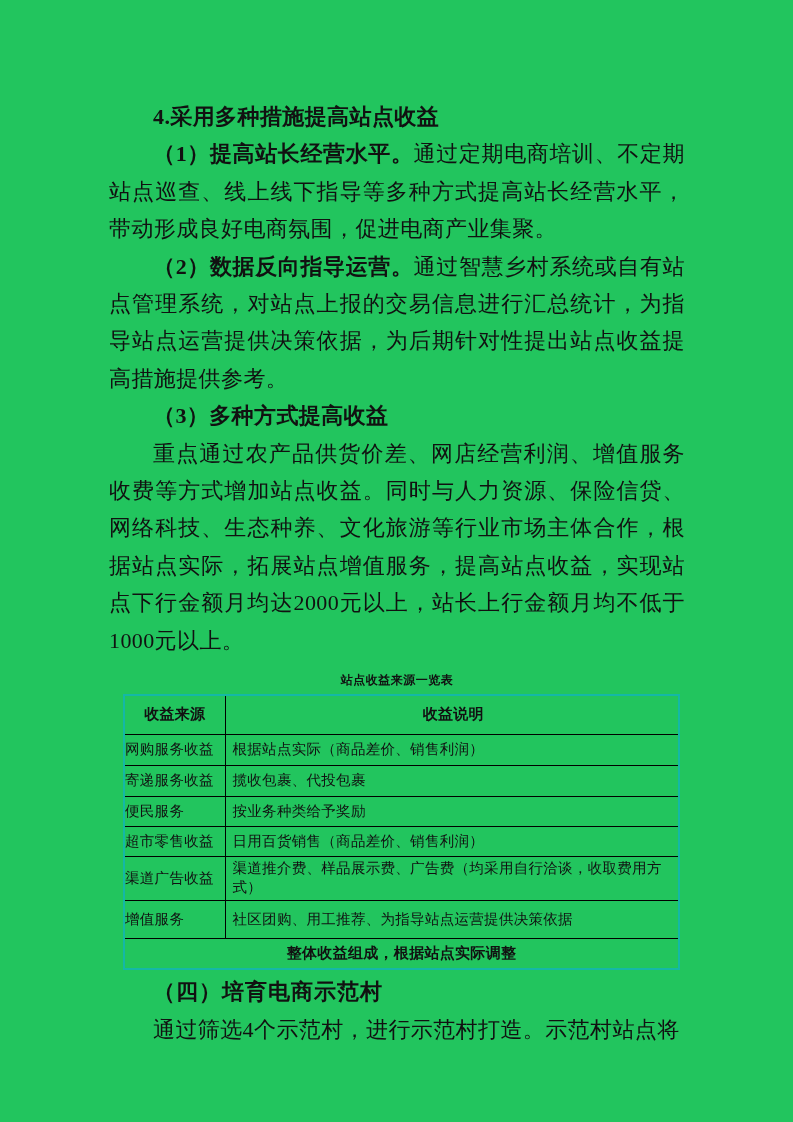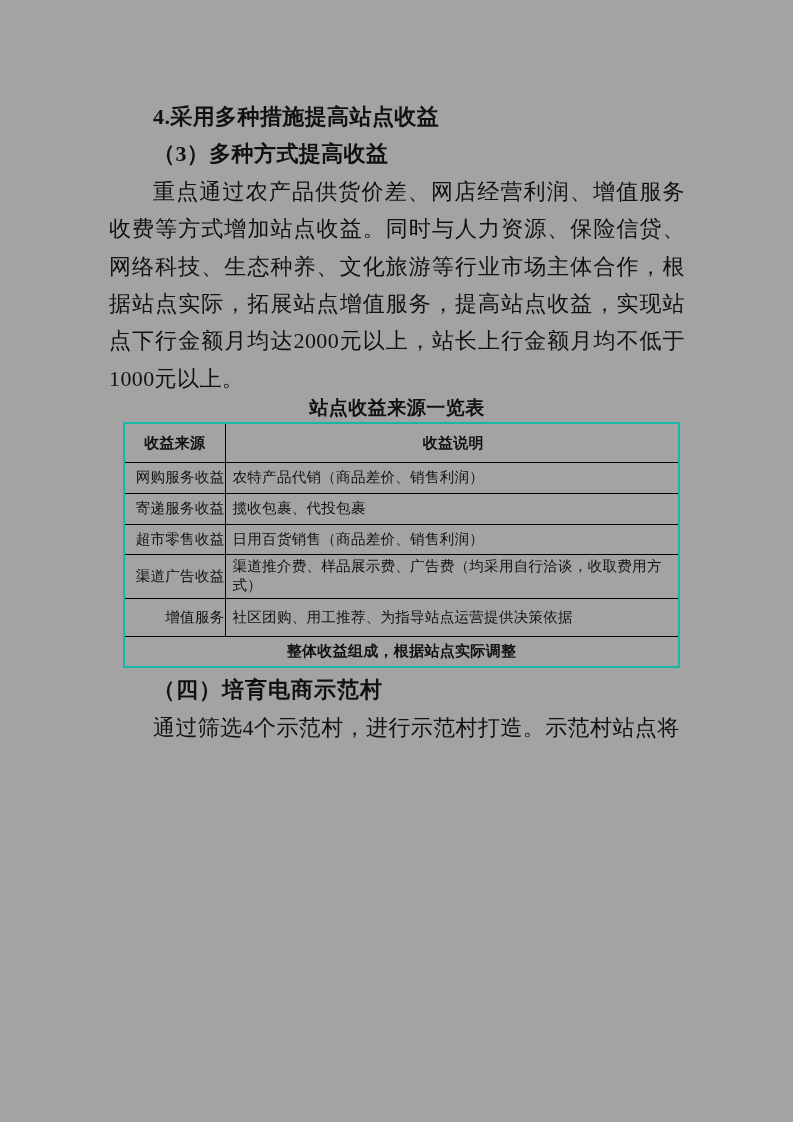--- a/index.html
+++ b/index.html
@@ -6,102 +6,108 @@
   html, body { width:793px; height:1122px; background:#ffffff; }
   body {
     font-family:"Liberation Serif","DejaVu Serif",serif;
     color:#111111;
     overflow:hidden;
   }
   .page {
     position:relative;
     width:793px; height:1122px;
     padding:98px 108px 0 109px;
-    background:#a3a3a3;
+    background:#22c55e;
   }
   .para {
     font-size:22px;
     line-height:37.4px;
     text-align:justify;
     text-align-last:left;
     text-indent:2em;
     letter-spacing:0.4px;
   }
   .heading {
     font-size:22px;
     line-height:37.4px;
     font-weight:bold;
     text-indent:2em;
     letter-spacing:0.4px;
   }
   .bold-lead { font-weight:bold; }
   .table-caption {
-    font-size:19px;
+    font-size:12px;
     line-height:20px;
     font-weight:bold;
     text-align:center;
-    margin-top:1px;
+    margin-top:11px;
     margin-bottom:4px;
     letter-spacing:0.5px;
   }
   table.income {
     border-collapse:collapse;
     table-layout:fixed;
     width:557px;
     margin-left:14px;
     border:2px solid #14b8a6;
   }
   table.income td {
     border:1px solid #000;
     font-size:14.5px;
     vertical-align:middle;
     letter-spacing:0.3px;
   }
-  td.col-source { width:101px; text-align:right; }
+  td.col-source { width:101px; text-align:left; }
   td.col-desc { text-align:left; padding-left:7px; padding-right:4px; }
   tr.row-head  { height:39px; }
   tr.row-head td { font-weight:bold; text-align:center; font-size:15px; }
   tr.row-a { height:31px; }
   tr.row-b { height:31px; }
   tr.row-c { height:30px; }
   tr.row-d { height:30px; }
   tr.row-e { height:44px; }
   tr.row-f { height:38px; }
   tr.row-foot { height:31px;margin-top:20px; }
   tr.row-foot td { font-weight:bold; text-align:center; font-size:15px; }
   .heading-kai { margin-top:3px; letter-spacing:1px; }
 </style>
 </head>
 <body>
 
 <div class="page">
 
   <p class="heading">4.采用多种措施提高站点收益</p>
 
+  <p class="para"><span class="bold-lead">（1）提高站长经营水平。</span><span>通过定期电商培训、不定期站点巡查、线上线下指导等多种方式提高站长经营水平，带动形成良好电商氛围，促进电商产业集聚。</span></p>
 
+  <p class="para"><span class="bold-lead">（2）数据反向指导运营。</span><span>通过智慧乡村系统或自有站点管理系统，对站点上报的交易信息进行汇总统计，为指导站点运营提供决策依据，为后期针对性提出站点收益提高措施提供参考。</span></p>
 
   <p class="heading">（3）多种方式提高收益</p>
 
   <p class="para">重点通过农产品供货价差、网店经营利润、增值服务收费等方式增加站点收益。同时与人力资源、保险信贷、网络科技、生态种养、文化旅游等行业市场主体合作，根据站点实际，拓展站点增值服务，提高站点收益，实现站点下行金额月均达2000元以上，站长上行金额月均不低于1000元以上。</p>
 
   <p class="table-caption">站点收益来源一览表</p>
 
   <table class="income">
     <tbody>
       <tr class="row-head">
         <td class="col-source">收益来源</td>
         <td class="col-desc">收益说明</td>
       </tr>
       <tr class="row-a">
         <td class="col-source">网购服务收益</td>
-        <td class="col-desc">农特产品代销（商品差价、销售利润）</td>
+        <td class="col-desc">根据站点实际（商品差价、销售利润）</td>
       </tr>
       <tr class="row-b">
         <td class="col-source">寄递服务收益</td>
         <td class="col-desc">揽收包裹、代投包裹</td>
+      </tr>
+      <tr class="row-c">
+        <td class="col-source">便民服务</td>
+        <td class="col-desc">按业务种类给予奖励</td>
       </tr>
       <tr class="row-d">
         <td class="col-source">超市零售收益</td>
         <td class="col-desc">日用百货销售（商品差价、销售利润）</td>
       </tr>
       <tr class="row-e">
         <td class="col-source">渠道广告收益</td>
         <td class="col-desc">渠道推介费、样品展示费、广告费（均采用自行洽谈，收取费用方式）</td>
       </tr>
       <tr class="row-f">

